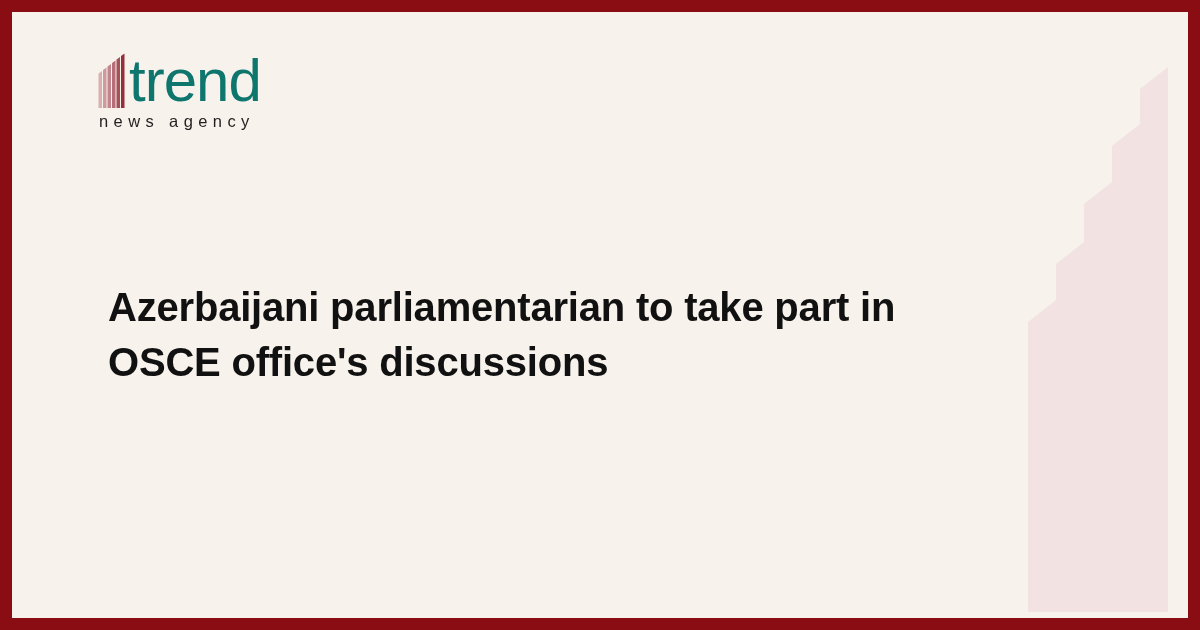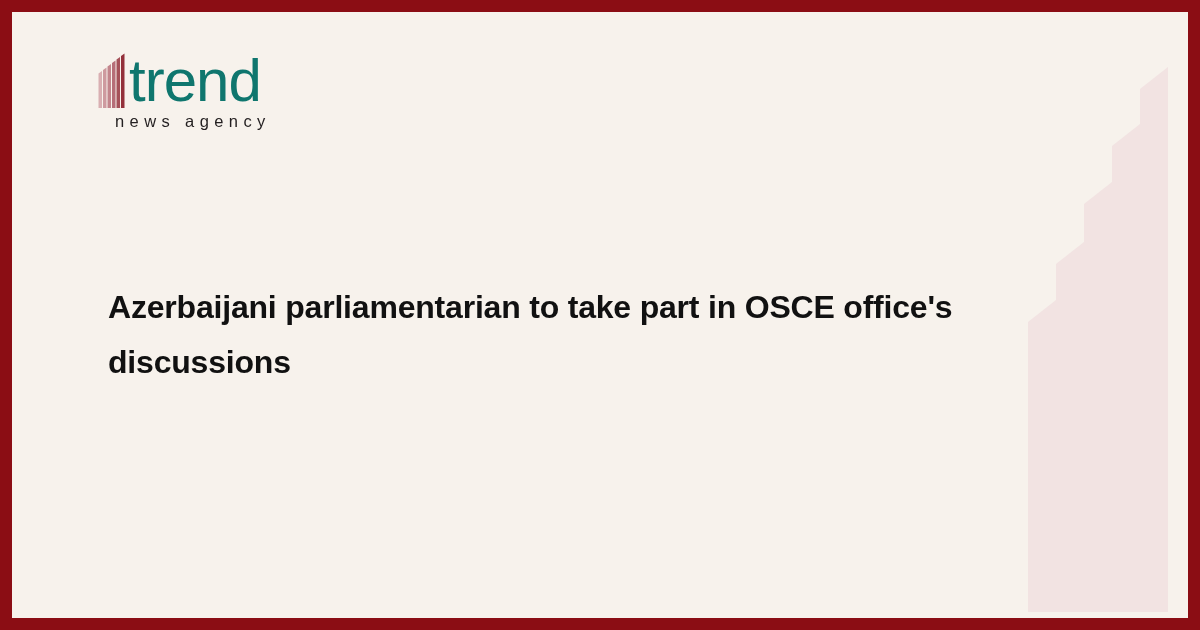--- a/index.html
+++ b/index.html
@@ -57,38 +57,38 @@
     font-size: 60px;
     line-height: 58px;
     font-weight: 400;
     letter-spacing: -1px;
     color: #0f766e;
     position: relative;
     top: 2px;
   }
   .logo-sub {
     margin-top: 4px;
-    margin-left: 18px;
+    margin-left: 2px;
     font-family: "Liberation Sans", sans-serif;
     font-size: 16.5px;
     font-weight: 400;
     letter-spacing: 5.4px;
     color: #231F20;
     white-space: nowrap;
   }
 
   
   .headline {
     position: absolute;
     left: 96px;
     top: 268px;
     width: 900px;
     margin: 0;
     font-family: "Liberation Sans", sans-serif;
-    font-size: 32px;
+    font-size: 40px;
     line-height: 55px;
     font-weight: 700;
     color: #111111;
     letter-spacing: -0.2px;
   }
 </style>
 </head>
 <body>
 
 <div class="card">

